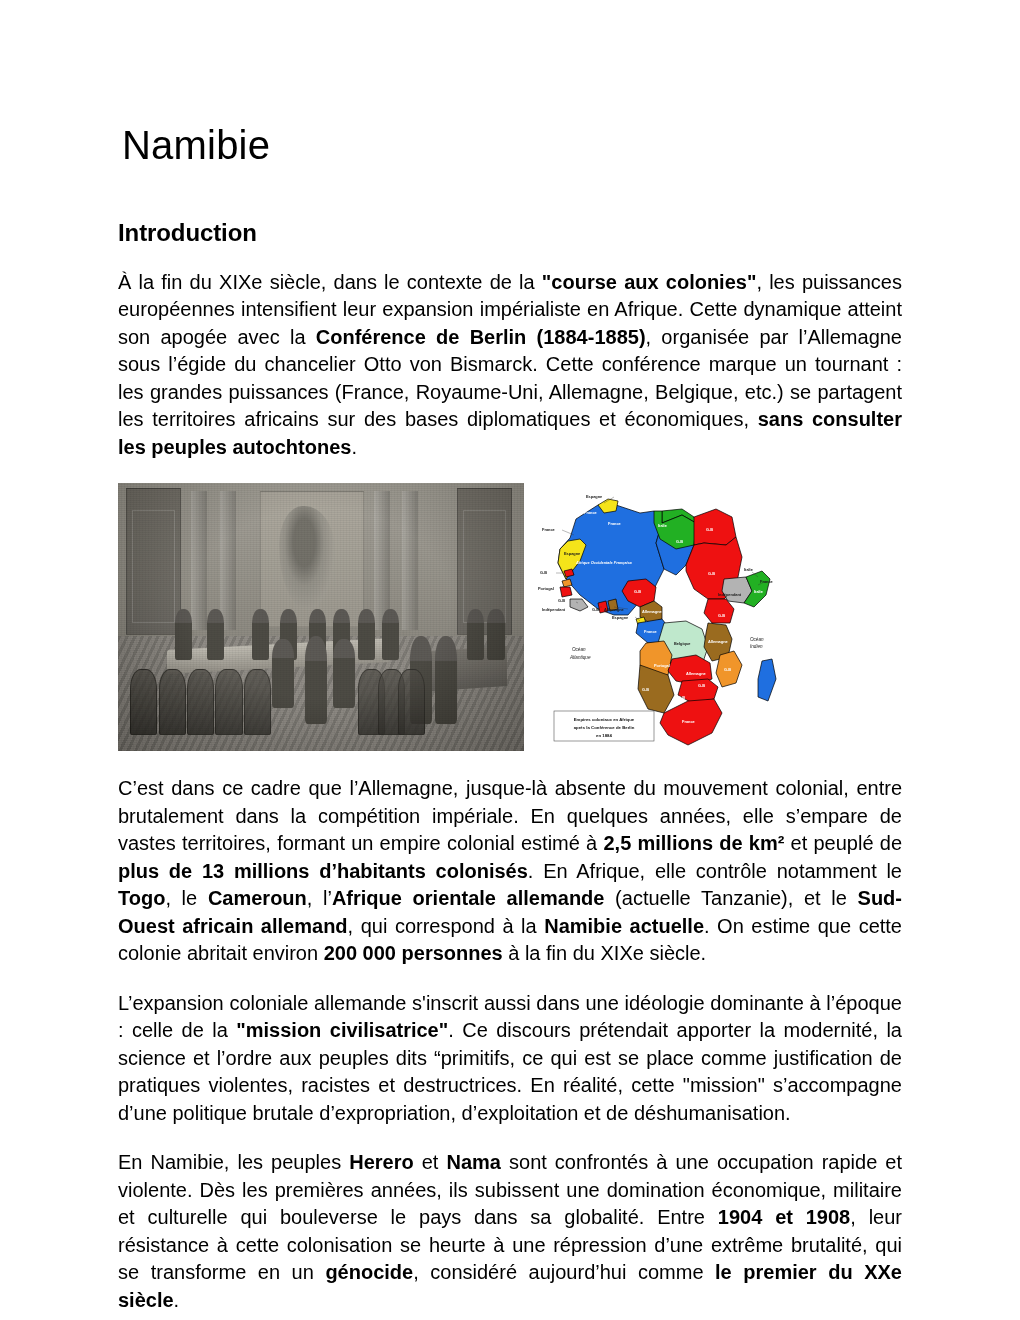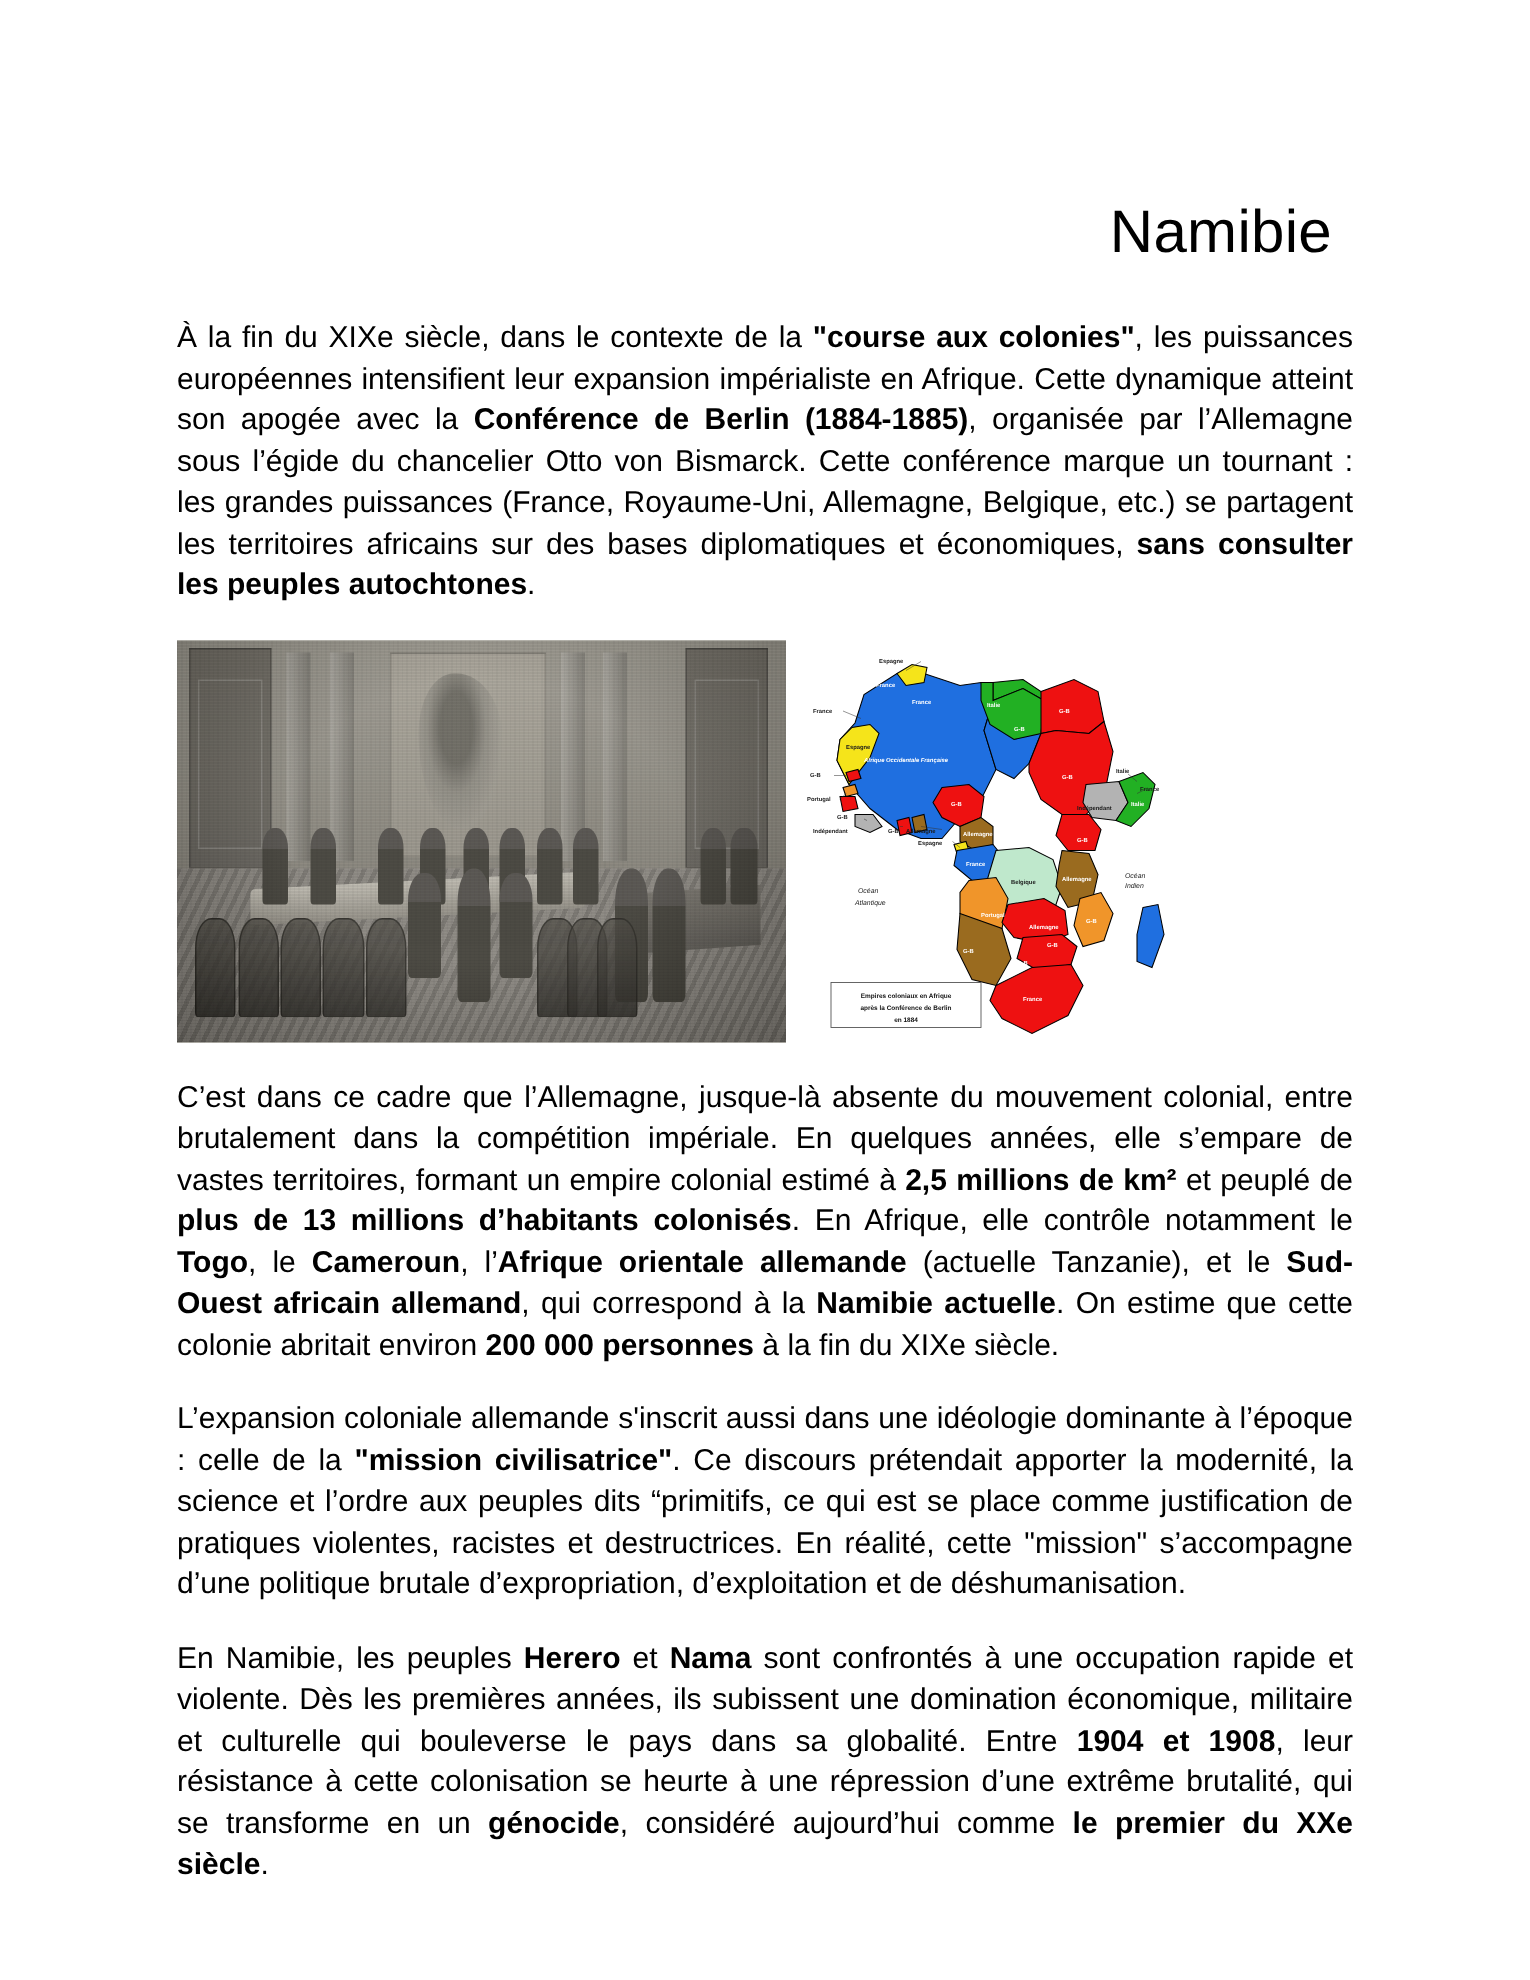--- a/index.html
+++ b/index.html
@@ -19,23 +19,23 @@
   .page {
     position: relative;
     width: 1020px;
     height: 1320px;
     box-sizing: border-box;
     padding: 0 118px 0 118px;
   }
 
   
   .doc-title {
-    margin: 14px;
+    margin: 4px;
     padding-top: 120px;
-    text-align: right;
+    text-align: left;
     font-size: 40px;
     font-weight: 400;
     letter-spacing: 0.2px;
     line-height: 1.05;
   }
 
   
   .section-heading {
     margin: 0;
     padding-top: 49px;
@@ -180,20 +180,21 @@
   .map-caption-text { font-size: 4.3px; fill: #111; font-weight: bold; }
   .leader { stroke: #333; stroke-width: .35; fill: none; }
 </style>
 </head>
 <body>
 
 <div class="page">
 
   <h1 class="doc-title">Namibie</h1>
 
+  <h2 class="section-heading">Introduction</h2>
 
   <p class="body-par">À la fin du XIXe siècle, dans le contexte de la <b>"course aux colonies"</b>, les puissances européennes intensifient leur expansion impérialiste en Afrique. Cette dynamique atteint son apogée avec la <b>Conférence de Berlin (1884-1885)</b>, organisée par l’Allemagne sous l’égide du chancelier Otto von Bismarck. Cette conférence marque un tournant : les grandes puissances (France, Royaume-Uni, Allemagne, Belgique, etc.) se partagent les territoires africains sur des bases diplomatiques et économiques, <b>sans consulter les peuples autochtones</b>.</p>
 
   <div class="figure-row">
 
     <div class="engraving">
       <div class="wall"></div>
       <div class="pilaster p1"></div>
       <div class="pilaster p2"></div>
       <div class="pilaster p3"></div>

